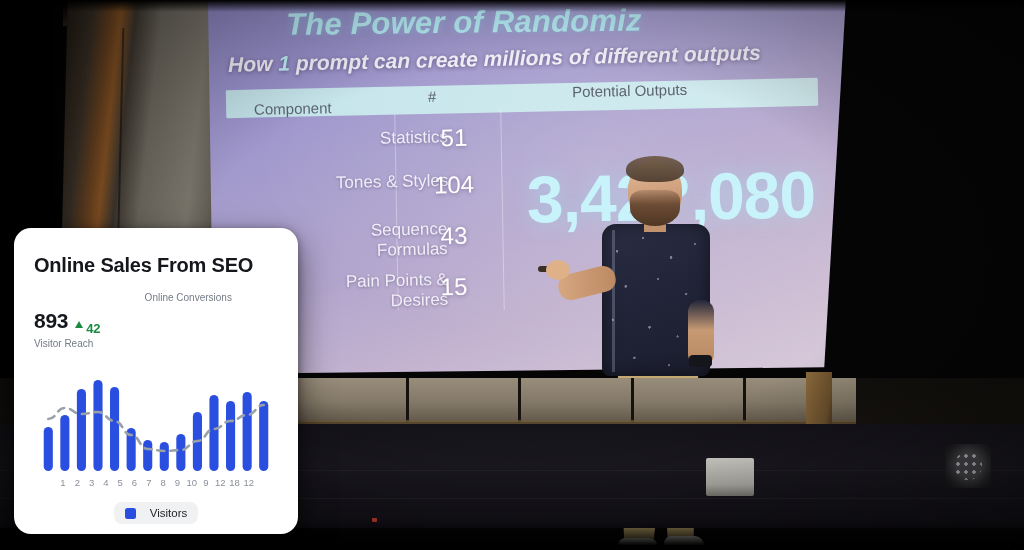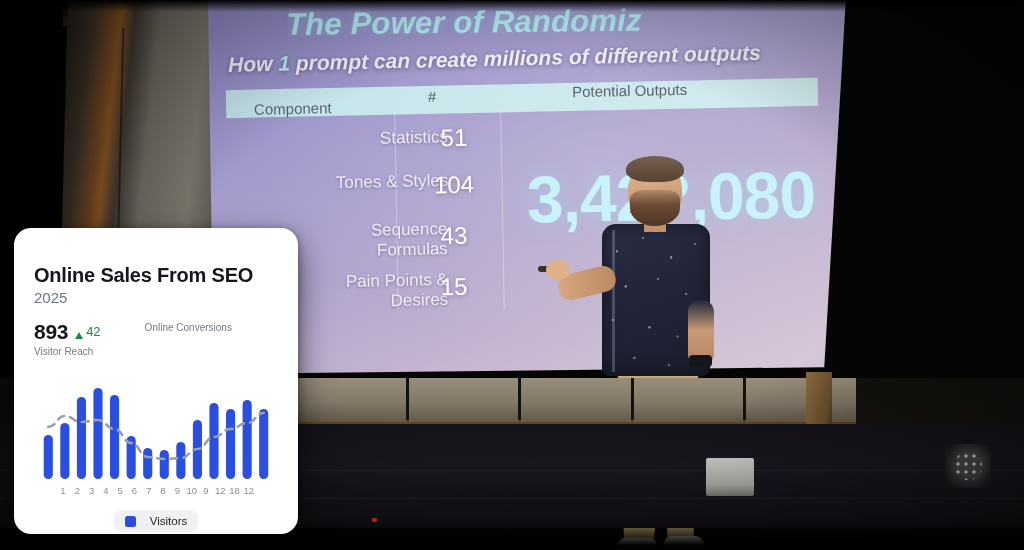--- a/index.html
+++ b/index.html
@@ -178,27 +178,27 @@
   .top-fade{position:absolute;left:0;top:0;width:1024px;height:12px;
     background:linear-gradient(180deg,#000 0%,rgba(0,0,0,0) 100%);}
 
   
   .card{
     position:absolute;left:14px;top:228px;width:284px;height:306px;
     background:#ffffff;border-radius:17px;
     box-shadow:0 14px 34px rgba(0,0,0,.55), 0 2px 8px rgba(0,0,0,.4);
     overflow:hidden;
   }
-  .card-inner{padding:36px 20px 0 20px;}
+  .card-inner{padding:26px 20px 0 20px;}
   .card-title{font-size:20px;font-weight:700;color:#15171c;letter-spacing:-.2px;line-height:1.1;}
   .card-year{font-size:15px;color:#6f7680;margin-top:3px;font-weight:400;}
   .kpis{display:flex;gap:44px;margin-top:14px;}
-  .kpi-top{display:flex;align-items:baseline;gap:7px;}
+  .kpi-top{display:flex;align-items:baseline;gap:7px;margin-top:19px;}
   .kpi-val{font-size:21px;font-weight:700;color:#15171c;letter-spacing:-.3px;}
-  .kpi-delta{font-size:13px;color:#1a8a43;font-weight:400;display:flex;align-items:flex-end;gap:3px;}
+  .kpi-delta{font-size:13px;color:#1a8a43;font-weight:700;display:flex;align-items:flex-start;gap:3px;}
   .tri{width:0;height:0;border-left:4.5px solid transparent;border-right:4.5px solid transparent;
        border-bottom:7px solid #1a8a43;display:inline-block;}
   .kpi-label{font-size:10px;color:#747b85;margin-top:2px;}
 
   .chart-wrap{position:relative;margin:16px 0 0 0;height:110px;}
   .chart-svg{display:block;}
   .xaxis{display:flex;justify-content:space-between;padding:2px 22px 0 22px;}
   .xaxis span{font-size:9.5px;color:#8a9099;width:14px;text-align:center;}
   .legend{display:flex;justify-content:center;gap:10px;margin-top:14px;}
   .lg{display:flex;align-items:center;gap:14px;background:#f0f1f3;border-radius:8px;padding:5px 11px;}
@@ -284,21 +284,20 @@
     <div class="lamp"></div>
     <div class="red-dot"></div>
     <div class="vignette"></div>
     <div class="top-fade"></div>
     <div class="bottom-fade"></div>
   </div>
 
   <div class="card">
     <div class="card-inner">
       <div class="card-title">Online Sales From SEO</div>
-      <div class="card-year">2025</div>
 
       <div class="kpis">
         <div>
           <div class="kpi-top">
             <span class="kpi-val">893</span>
             <span class="kpi-delta">
               <i class="tri"></i>
               <span>42</span>
             </span>
           </div>

